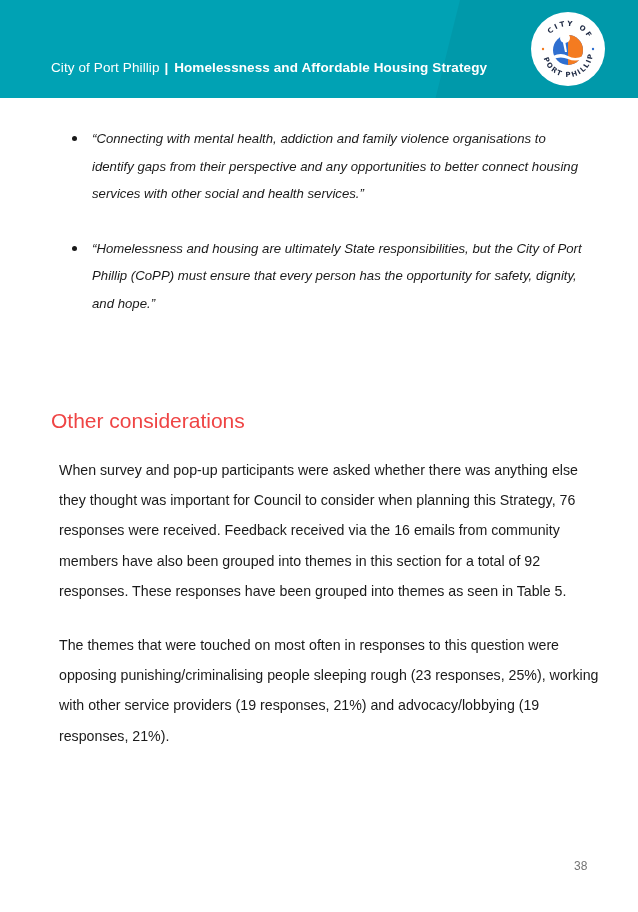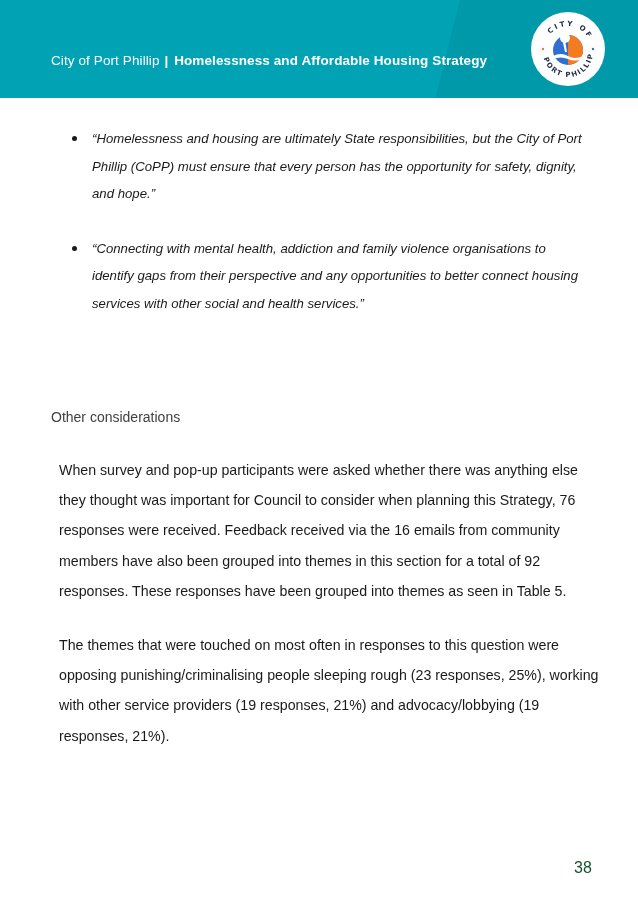--- a/index.html
+++ b/index.html
@@ -11,21 +11,21 @@
       background: #00a2b4;
       overflow: hidden;
     }
     .header .band {
       position: absolute; top: 0; height: 98px; left: 460px; width: 260px;
       background: #0099aa;
       transform: skewX(-14deg);
       transform-origin: top left;
     }
     .header .title {
-      position: absolute; left: 51px; top: 53px;
+      position: absolute; left: 51px; top: 60px;
       font-size: 13.5px; color: #ffffff; white-space: nowrap;
       letter-spacing: 0.1px;
     }
     .header .title .sep { font-weight: bold; margin: 0 2px 0 1px; }
     .header .title .strong { font-weight: bold; }
 
     .logo {
       position: absolute; left: 531px; top: 12px; width: 74px; height: 74px;
       border-radius: 50%; background: #ffffff;
     }
@@ -36,33 +36,33 @@
     .bullet .dot {
       position: absolute; left: 21px; top: 11px; width: 5px; height: 5px;
       border-radius: 50%; background: #1a1a1a;
     }
     .bullet .text {
       font-style: italic; font-size: 13.2px; line-height: 27.5px; color: #1a1a1a;
     }
 
     .section-heading {
       position: absolute; left: 51px; top: 409px;
-      font-size: 14px; color: #404040; font-weight: normal;
+      font-size: 21px; color: #ef4444; font-weight: normal;
     }
 
     .para {
       position: absolute; left: 51px; width: 540px;
       font-size: 14.2px; line-height: 30.2px; color: #1a1a1a; margin-left: 8px;
     }
     .para-1 { top: 455px; }
     .para-2 { top: 630px; }
 
     .page-number {
       position: absolute; left: 574px; top: 859px;
-      font-size: 16px; color: #14532d;
+      font-size: 12px; color: #737373;
     }
   </style>
 </head>
 <body>
 
 <header class="header">
   <div class="band"></div>
   <div class="title">
     <span>City of Port Phillip</span>
     <span class="sep">|</span>
@@ -88,25 +88,25 @@
       <path d="M22,44 Q30,40 37,44 T52,44 L52,47 Q44,50 37,47 T22,47 Z" fill="#ffffff"></path>
       <circle cx="12" cy="37" r="1.2" fill="#f47b20"></circle>
       <circle cx="62" cy="37" r="1.2" fill="#2f6fd0"></circle>
     </svg>
   </div>
 </header>
 
 <ul class="bullets">
   <li class="bullet">
     <span class="dot"></span>
-    <p class="text">“Homelessness and housing are ultimately State responsibilities, but the City of Port Phillip (CoPP) must ensure that every person has the opportunity for safety, dignity, and hope.”</p>
+    <p class="text">“Connecting with mental health, addiction and family violence organisations to identify gaps from their perspective and any opportunities to better connect housing services with other social and health services.”</p>
   </li>
   <li class="bullet">
     <span class="dot"></span>
-    <p class="text">“Connecting with mental health, addiction and family violence organisations to identify gaps from their perspective and any opportunities to better connect housing services with other social and health services.”</p>
+    <p class="text">“Homelessness and housing are ultimately State responsibilities, but the City of Port Phillip (CoPP) must ensure that every person has the opportunity for safety, dignity, and hope.”</p>
   </li>
 </ul>
 
 <h2 class="section-heading">Other considerations</h2>
 
 <p class="para para-1">When survey and pop-up participants were asked whether there was anything else they thought was important for Council to consider when planning this Strategy, 76 responses were received. Feedback received via the 16 emails from community members have also been grouped into themes in this section for a total of 92 responses. These responses have been grouped into themes as seen in Table 5.</p>
 <p class="para para-2">The themes that were touched on most often in responses to this question were opposing punishing/criminalising people sleeping rough (23 responses, 25%), working with other service providers (19 responses, 21%) and advocacy/lobbying (19 responses, 21%).</p>
 
 <div class="page-number">38</div>
 

